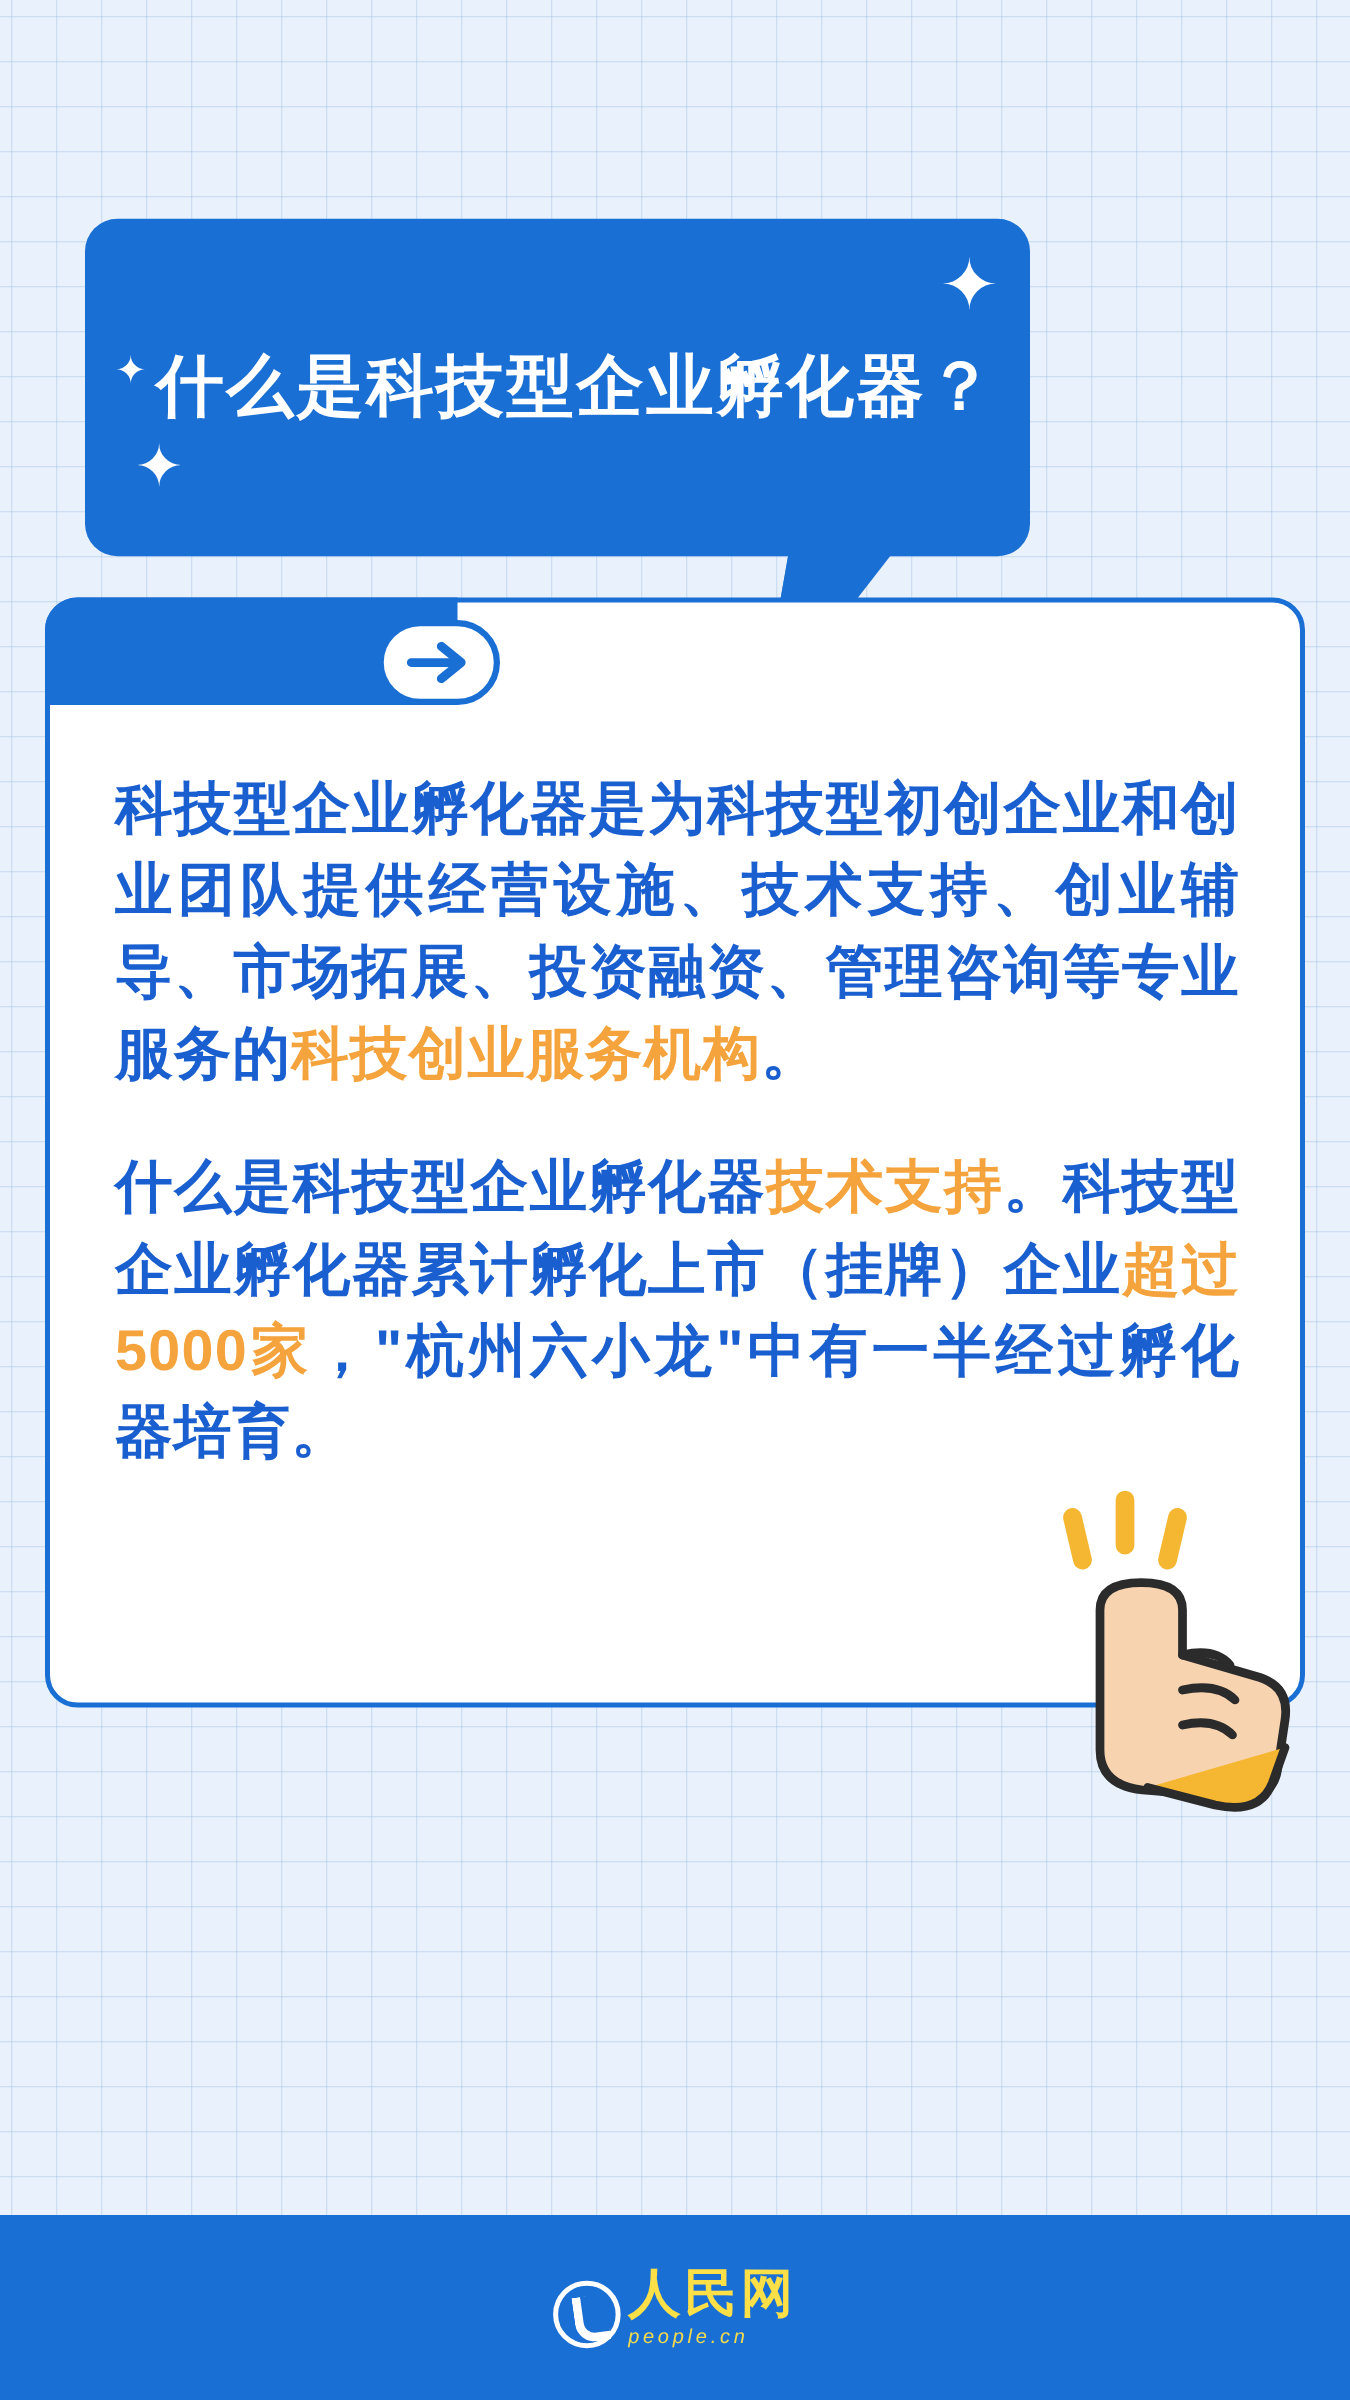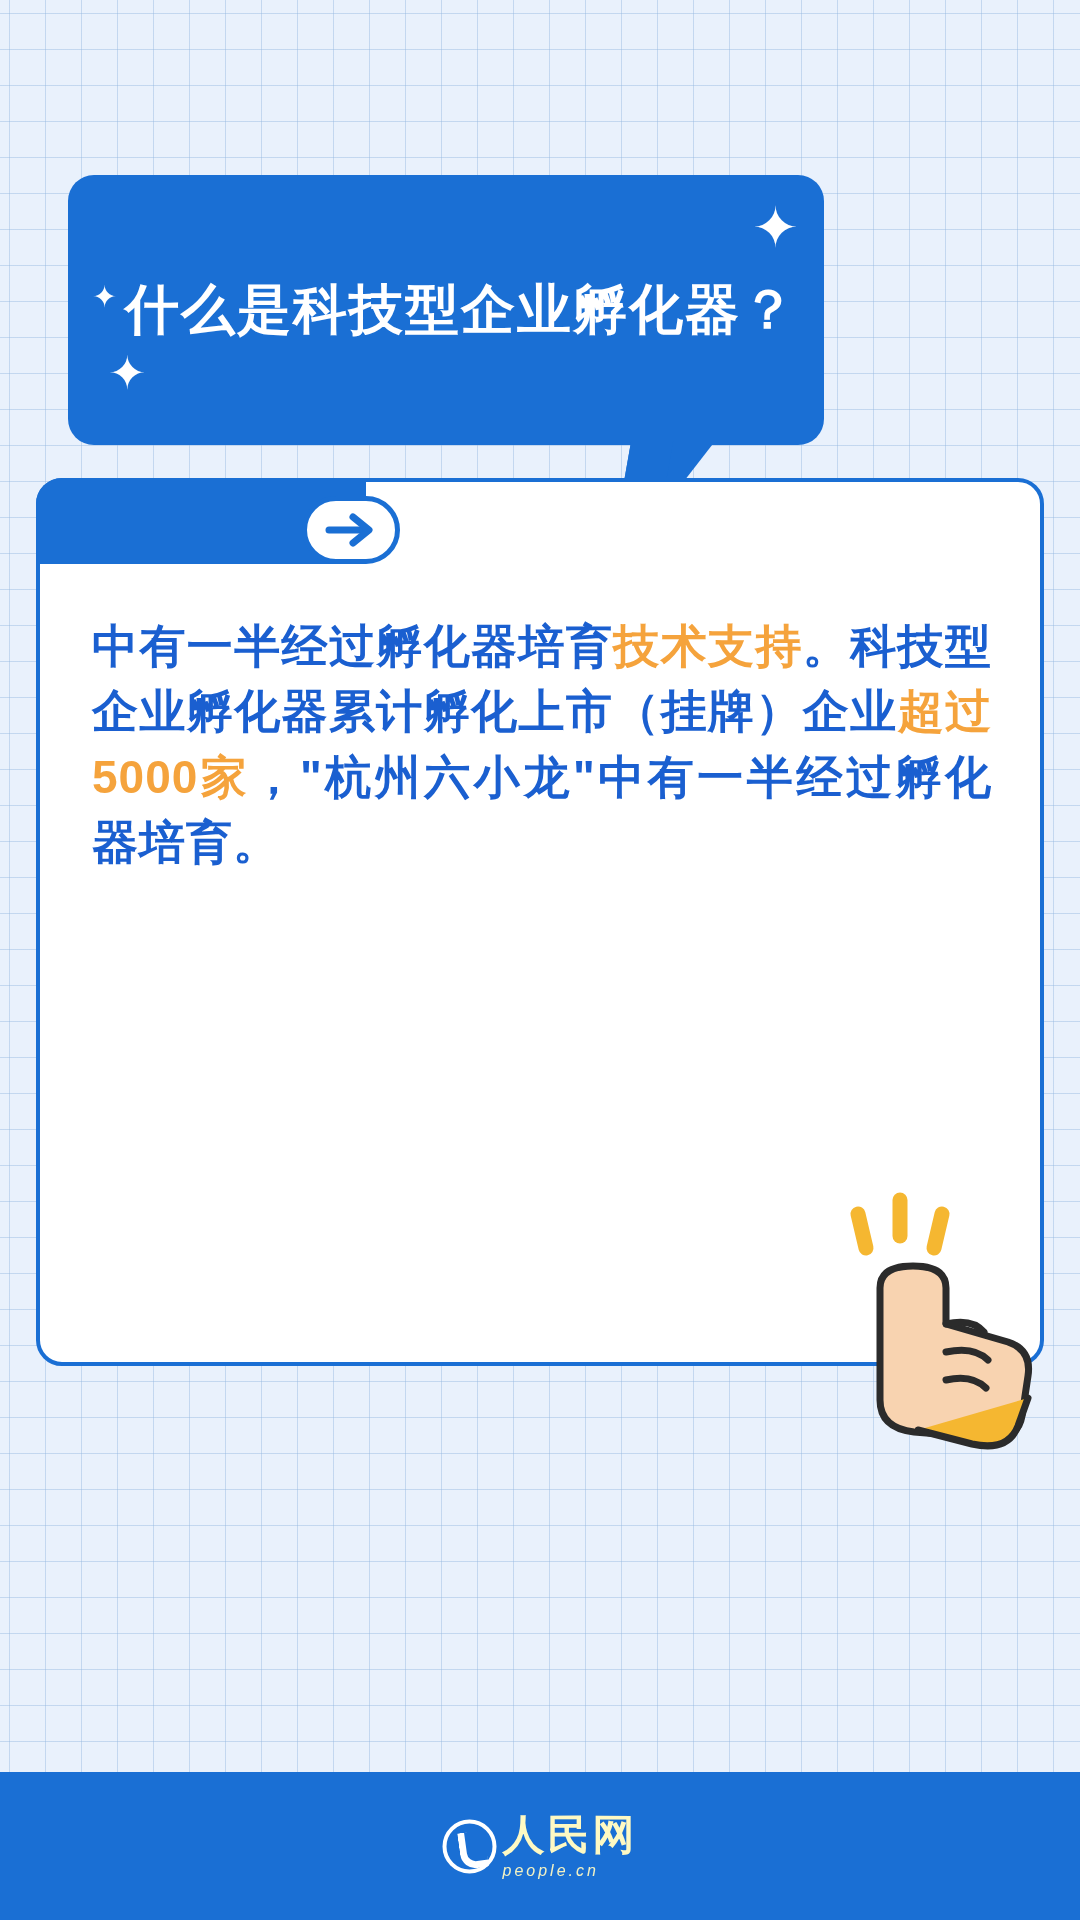--- a/index.html
+++ b/index.html
@@ -143,23 +143,23 @@
     width: 1080px;
     height: 148px;
     background: #1a6fd4;
   }
   .logo {
     position: absolute;
     left: 50%;
     top: 50%;
     transform: translate(-50%, -50%);
     display: flex;
-    align-items: center;
+    align-items: flex-end;
     gap: 6px;
-    color: #fef9c3;
+    color: #fde047;
   }
   .logo-mark {
     width: 54px;
     height: 54px;
     border-radius: 50%;
     border: 4px solid #ffffff;
     position: relative;
     box-sizing: border-box;
   }
   .logo-mark::after {
@@ -210,21 +210,24 @@
   <div class="card-header-bar"></div>
   <div class="arrow-badge">
     <svg width="52" height="34" viewBox="0 0 52 34" aria-hidden="true">
       <line x1="4" y1="17" x2="42" y2="17" stroke="#1a6fd4" stroke-width="7" stroke-linecap="round"></line>
       <polyline points="28,4 44,17 28,30" fill="none" stroke="#1a6fd4" stroke-width="7" stroke-linecap="round" stroke-linejoin="round"></polyline>
     </svg>
   </div>
 
   <div class="body-text">
     <p>
-      <span>中有一半经过孵化器培育</span><span class="hl">技术支持</span><span>。科技型企业孵化器累计孵化上市（挂牌）企业</span><span class="hl">超过5000家</span><span>，"杭州六小龙"中有一半经过孵化器培育。</span>
+      <span>科技型企业孵化器是为科技型初创企业和创业团队提供经营设施、技术支持、创业辅导、市场拓展、投资融资、管理咨询等专业服务的</span><span class="hl">科技创业服务机构</span><span>。</span>
+    </p>
+    <p>
+      <span>什么是科技型企业孵化器</span><span class="hl">技术支持</span><span>。科技型企业孵化器累计孵化上市（挂牌）企业</span><span class="hl">超过5000家</span><span>，"杭州六小龙"中有一半经过孵化器培育。</span>
     </p>
   </div>
 </div>
 
 <div class="hand">
   <svg width="230" height="260" viewBox="0 0 230 260" aria-hidden="true">
     <g stroke="#2b2b2b" stroke-width="7" stroke-linecap="round" stroke-linejoin="round">
       <line x1="36" y1="22" x2="44" y2="56" stroke="#f5b731" stroke-width="15"></line>
       <line x1="78" y1="8" x2="78" y2="44" stroke="#f5b731" stroke-width="15"></line>
       <line x1="120" y1="22" x2="112" y2="56" stroke="#f5b731" stroke-width="15"></line>

